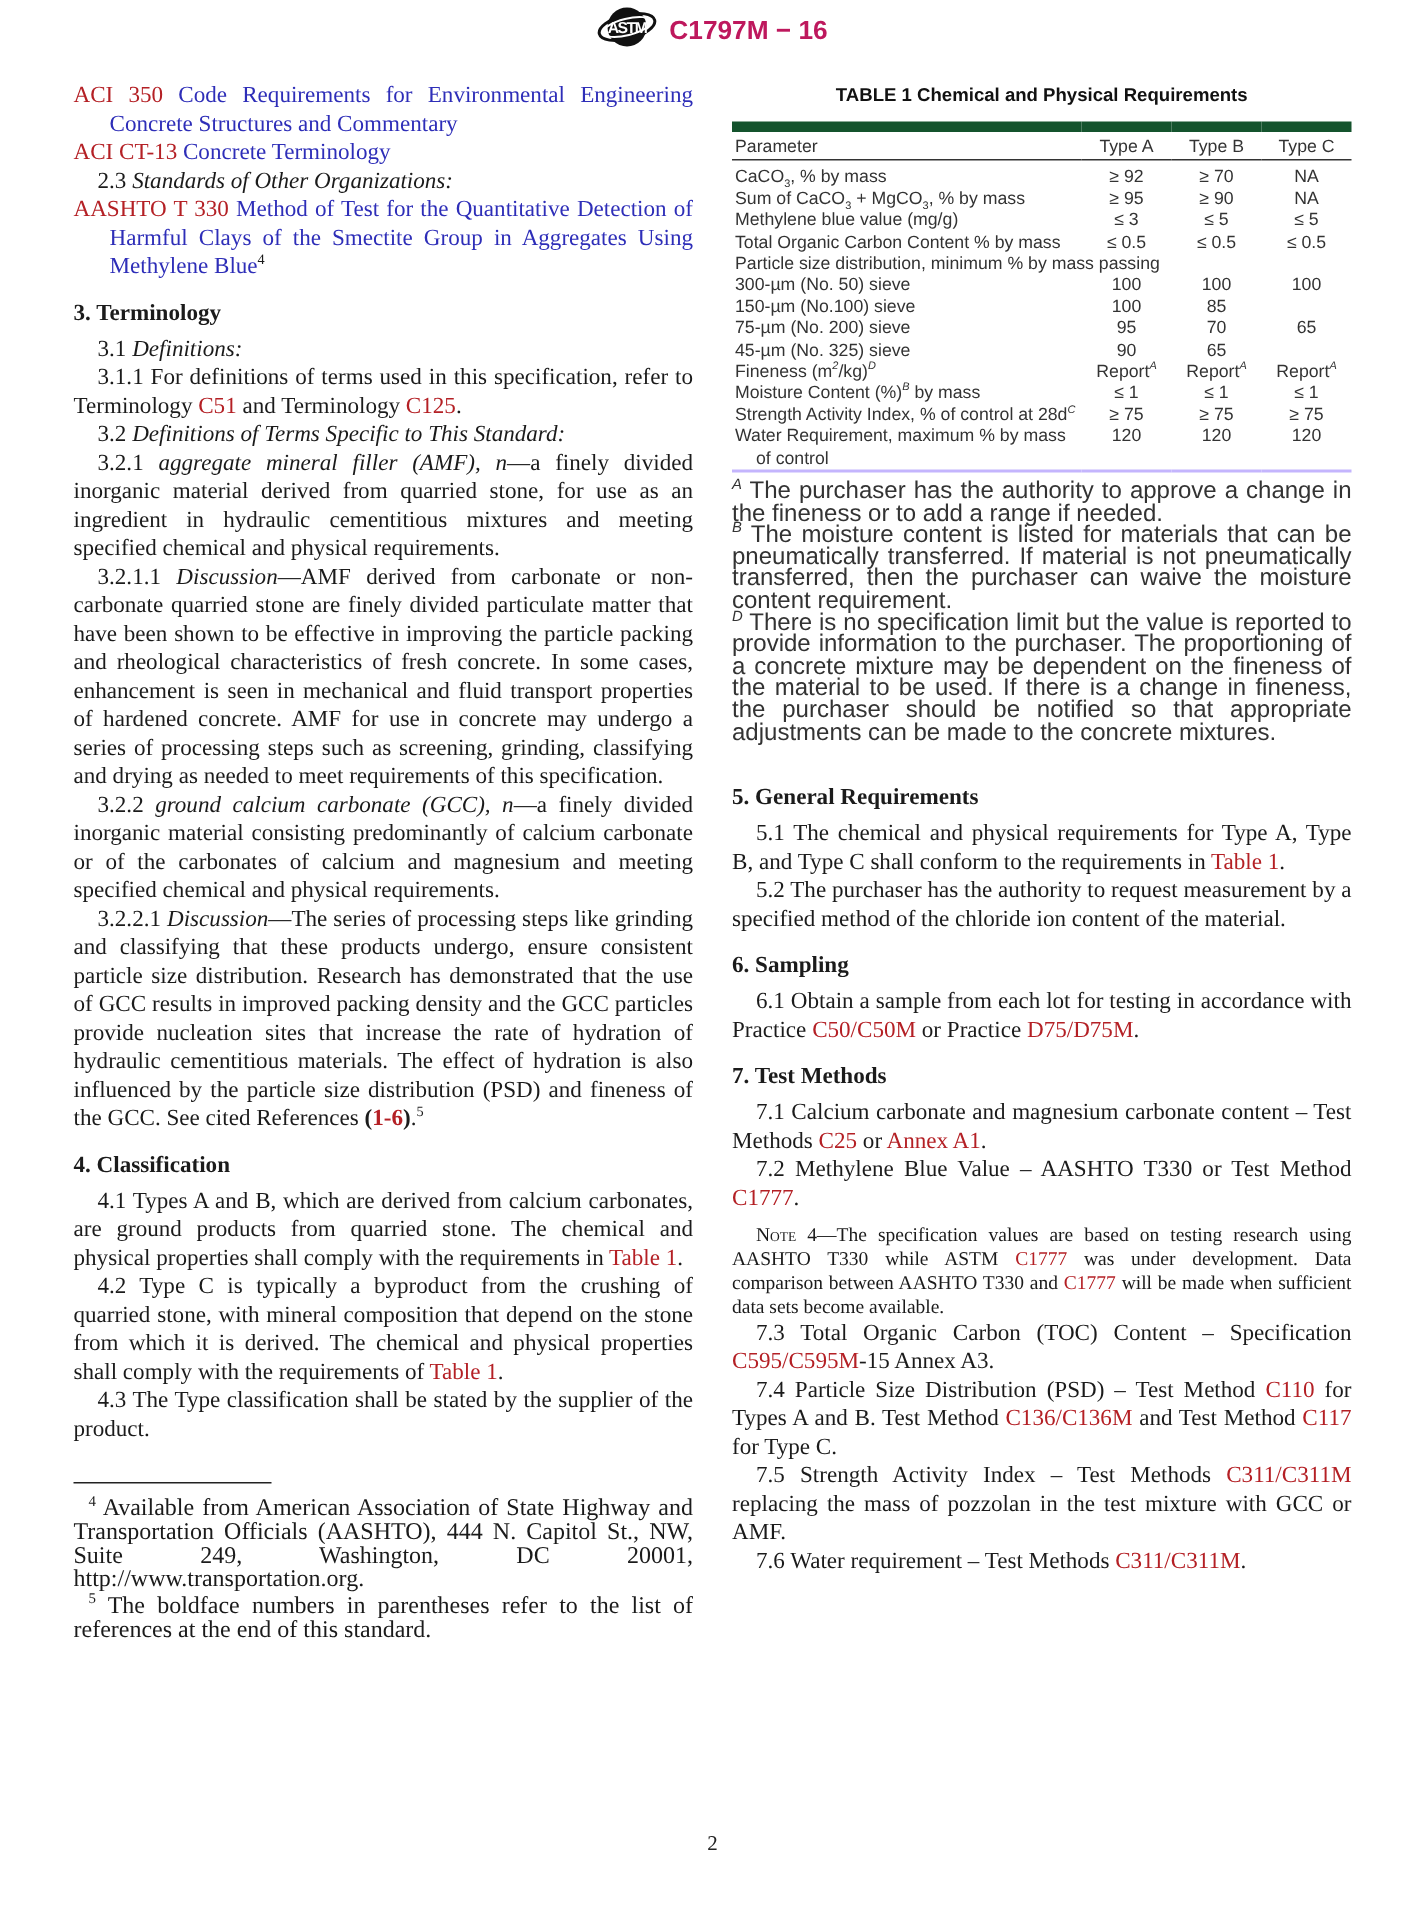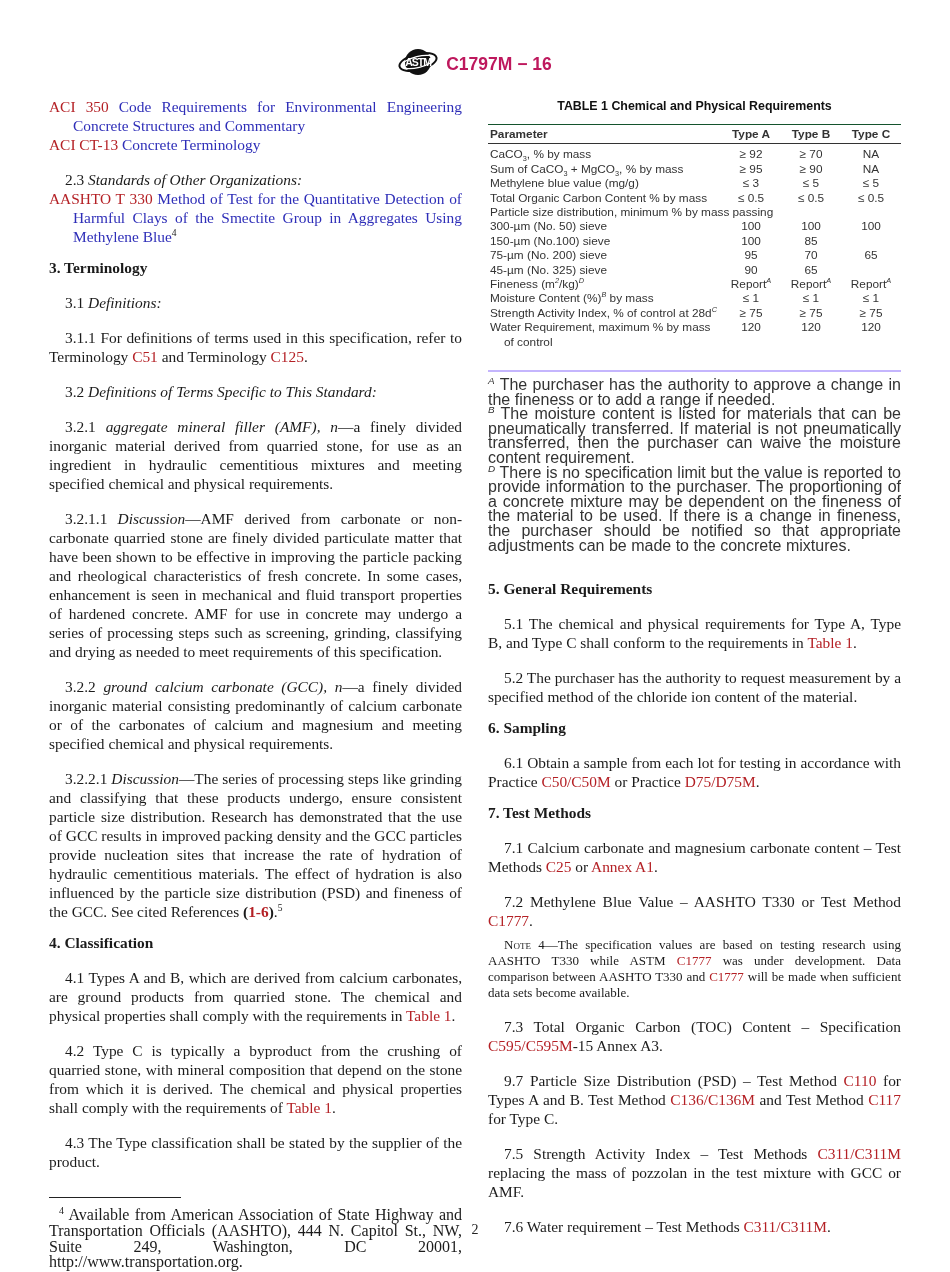--- a/index.html
+++ b/index.html
@@ -6,40 +6,39 @@
   .page{
     position:relative;
     width:950px;height:1272px;
     background:#ffffff;
     font-family:"Liberation Serif","DejaVu Serif",serif;
     color:#1b1b1b;
     overflow:hidden;
     box-sizing:border-box;
   }
   .header{
-    padding-top:44px;
     text-align:center;
     display:flex;align-items:center;justify-content:center;gap:8px;
   }
   .designation{
     font-family:"Liberation Sans","DejaVu Sans",sans-serif;
     font-weight:bold;font-size:17.5px;color:#be185d;
   }
   .columns{
     display:flex;gap:26px;
     padding:13px 49px 0 49px;
   }
   .col{
     width:413px;min-width:413px;
     font-size:15.4px;line-height:19px;
     text-align:justify;
   }
   .h{font-weight:bold;margin:12px 0 5px 0;text-align:left;}
   .h:first-child{margin-top:0;}
-  .para{margin:16px 0 0 0;text-indent:16px;}
+  .para{margin:0 0 0 0;text-indent:16px;}
   .cont{margin:0;text-indent:0;}
   .ref{margin:0;padding-left:24px;text-indent:-24px;}
   .note{font-size:13px;line-height:16px;margin:7px 0 0 0;text-indent:16px;}
   .red{color:#b42025;}
   .blue{color:#2e2eb8;}
   .i{font-style:italic;}
   .b{font-weight:bold;}
   .sc{font-variant:small-caps;}
   .sup{vertical-align:super;font-size:0.62em;line-height:0;}
   .sub{vertical-align:sub;font-size:0.62em;line-height:0;}
@@ -48,28 +47,28 @@
   .fn{font-size:16px;line-height:15.8px;margin:0 0 2px 0;text-indent:10px;}
   
   .t1{
     font-family:"Liberation Sans","DejaVu Sans",sans-serif;
     color:#333;
     margin-bottom:26px;
   }
   .t1-title{font-weight:bold;font-size:12.4px;text-align:center;margin-bottom:8px;color:#111;}
   .t1 table{width:100%;border-collapse:collapse;font-size:11.8px;line-height:14.4px;}
   .t1 thead th{
-    font-weight:bold;
-    border-top:1px solid #14532d;border-bottom:1px solid #333;
+    font-weight:normal;
+    border-top:7px solid #14532d;border-bottom:1px solid #333;
     padding:2px 2px;
   }
   .t1 th.pcell{text-align:left;}
   .t1 tbody{border-bottom:2px solid #c4b5fd;}
   .t1 tbody tr:first-child td{padding-top:3px;}
-  .t1 tbody tr:last-child td{padding-bottom:21px;}
+  .t1 tbody tr:last-child td{padding-bottom:1px;}
   .t1 td{padding:0 2px;vertical-align:top;}
   .t1 td.pcell{text-align:left;padding-left:16px;text-indent:-14px;}
   .t1 .vcell, .t1 th.vcell{text-align:center;width:56px;}
   .t1 .sup{font-style:italic;}
   .t1-foot{font-size:16px;line-height:14.6px;margin-top:6px;text-align:justify;}
   .t1-foot p{margin:0;}
   .pageno{
     position:absolute;left:0;right:0;bottom:34px;
     text-align:center;font-size:14px;color:#222;
   }
@@ -224,21 +223,21 @@
       <p class="para"><span>5.2 The purchaser has the authority to request measurement by a specified method of the chloride ion content of the material.</span></p>
 
       <p class="h">6.  Sampling</p>
       <p class="para"><span>6.1 Obtain a sample from each lot for testing in accordance with Practice </span><span class="red">C50/C50M</span><span> or Practice </span><span class="red">D75/D75M</span><span>.</span></p>
 
       <p class="h">7.  Test Methods</p>
       <p class="para"><span>7.1 Calcium carbonate and magnesium carbonate content – Test Methods </span><span class="red">C25</span><span> or </span><span class="red">Annex A1</span><span>.</span></p>
       <p class="para"><span>7.2 Methylene Blue Value – AASHTO T330 or Test Method </span><span class="red">C1777</span><span>.</span></p>
       <p class="note"><span class="sc">Note 4</span><span>—The specification values are based on testing research using AASHTO T330 while ASTM </span><span class="red">C1777</span><span> was under development. Data comparison between AASHTO T330 and </span><span class="red">C1777</span><span> will be made when sufficient data sets become available.</span></p>
       <p class="para"><span>7.3 Total Organic Carbon (TOC) Content – Specification </span><span class="red">C595/C595M</span><span>-15 Annex A3.</span></p>
-      <p class="para"><span>9.7 Particle Size Distribution (PSD) – Test Method </span><span class="red">C110</span><span> for Types A and B. Test Method </span><span class="red">C136/C136M</span><span> and Test Method </span><span class="red">C117</span><span> for Type C.</span></p>
+      <p class="para"><span>7.4 Particle Size Distribution (PSD) – Test Method </span><span class="red">C110</span><span> for Types A and B. Test Method </span><span class="red">C136/C136M</span><span> and Test Method </span><span class="red">C117</span><span> for Type C.</span></p>
       <p class="para"><span>7.5 Strength Activity Index – Test Methods </span><span class="red">C311/C311M</span><span> replacing the mass of pozzolan in the test mixture with GCC or AMF.</span></p>
       <p class="para"><span>7.6 Water requirement – Test Methods </span><span class="red">C311/C311M</span><span>.</span></p>
     </div>
 
   </div>
 
   <div class="pageno">2</div>
 </div>
 
 </body></html>

